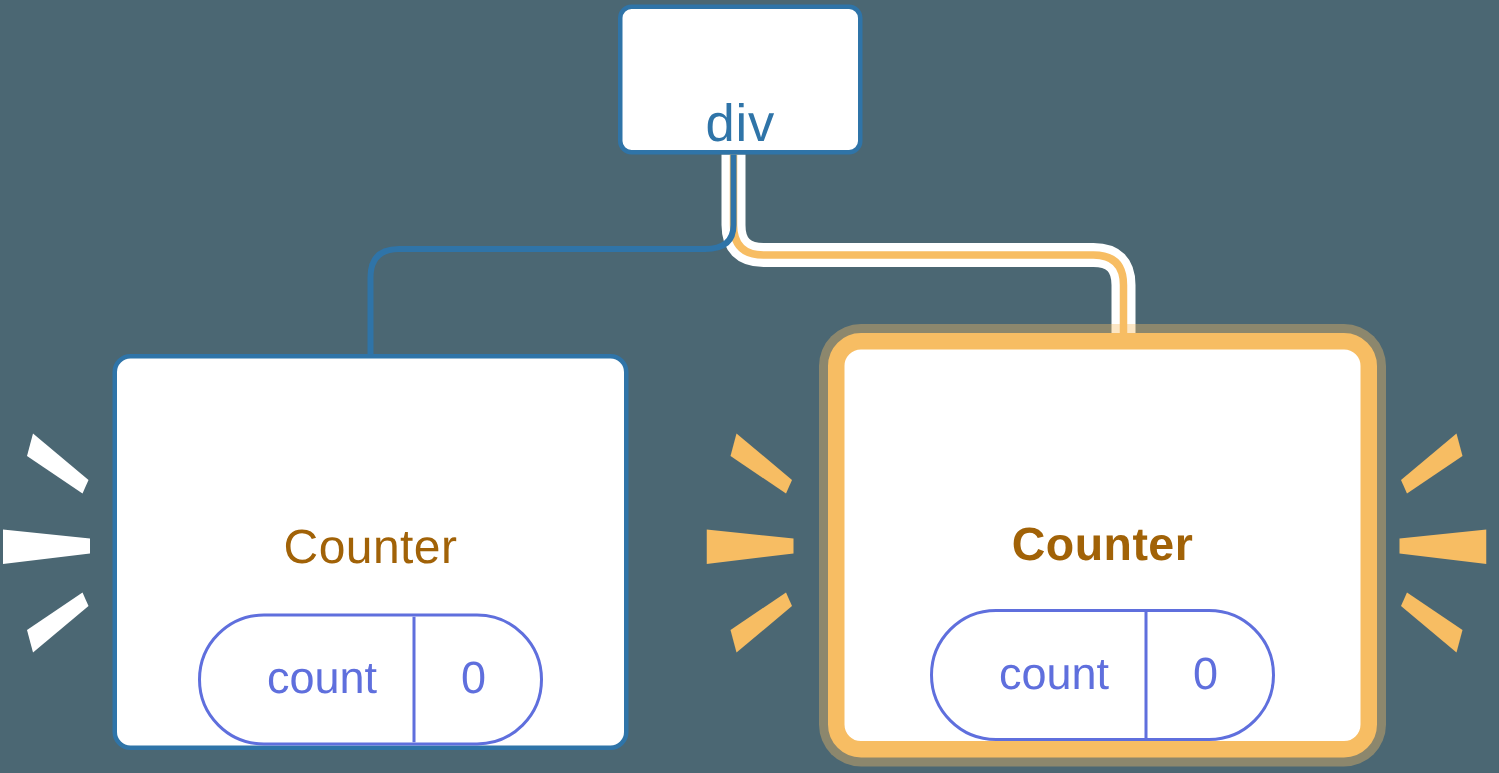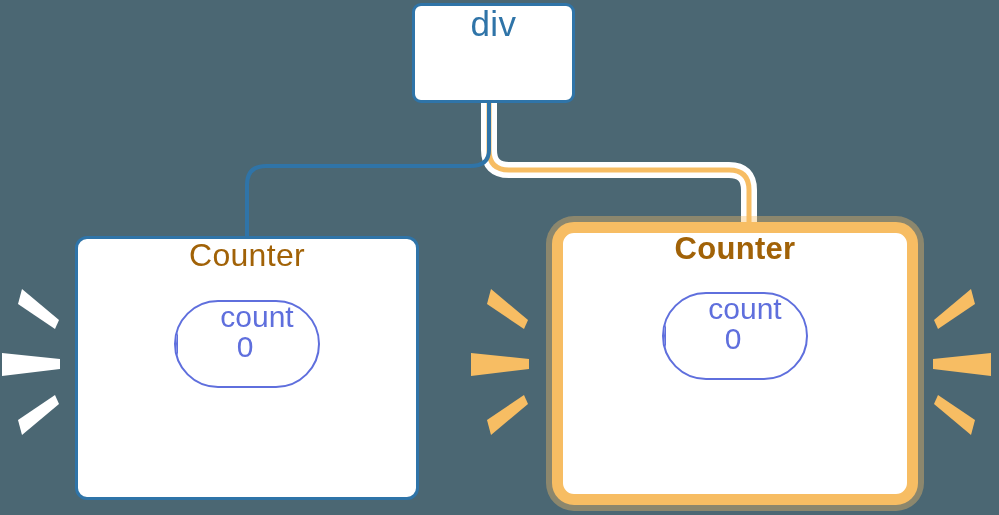--- a/index.html
+++ b/index.html
@@ -27,21 +27,21 @@
   }
 
   
   .node {
     position: absolute;
     background: #ffffff;
     box-sizing: border-box;
     display: flex;
     flex-direction: column;
     align-items: center;
-    justify-content: flex-start;
+    justify-content: flex-end;
   }
 
   #node-div {
     left: 412px;
     top: 3px;
     width: 163px;
     height: 100px;
     border: 3px solid #2f74a8;
     border-radius: 9px;
     z-index: 6;
@@ -86,21 +86,20 @@
   }
 
   
   .pill {
     display: flex;
     align-items: stretch;
     border: 2px solid #5f6fdd;
     border-radius: 999px;
     background: #ffffff;
     overflow: hidden;
-    flex-direction: column;
   }
   .pill-key, .pill-val {
     display: flex;
     align-items: center;
     justify-content: center;
     color: #5f6fdd;
     font-size: 30px;
     line-height: 1;
   }
   .pill-key {

